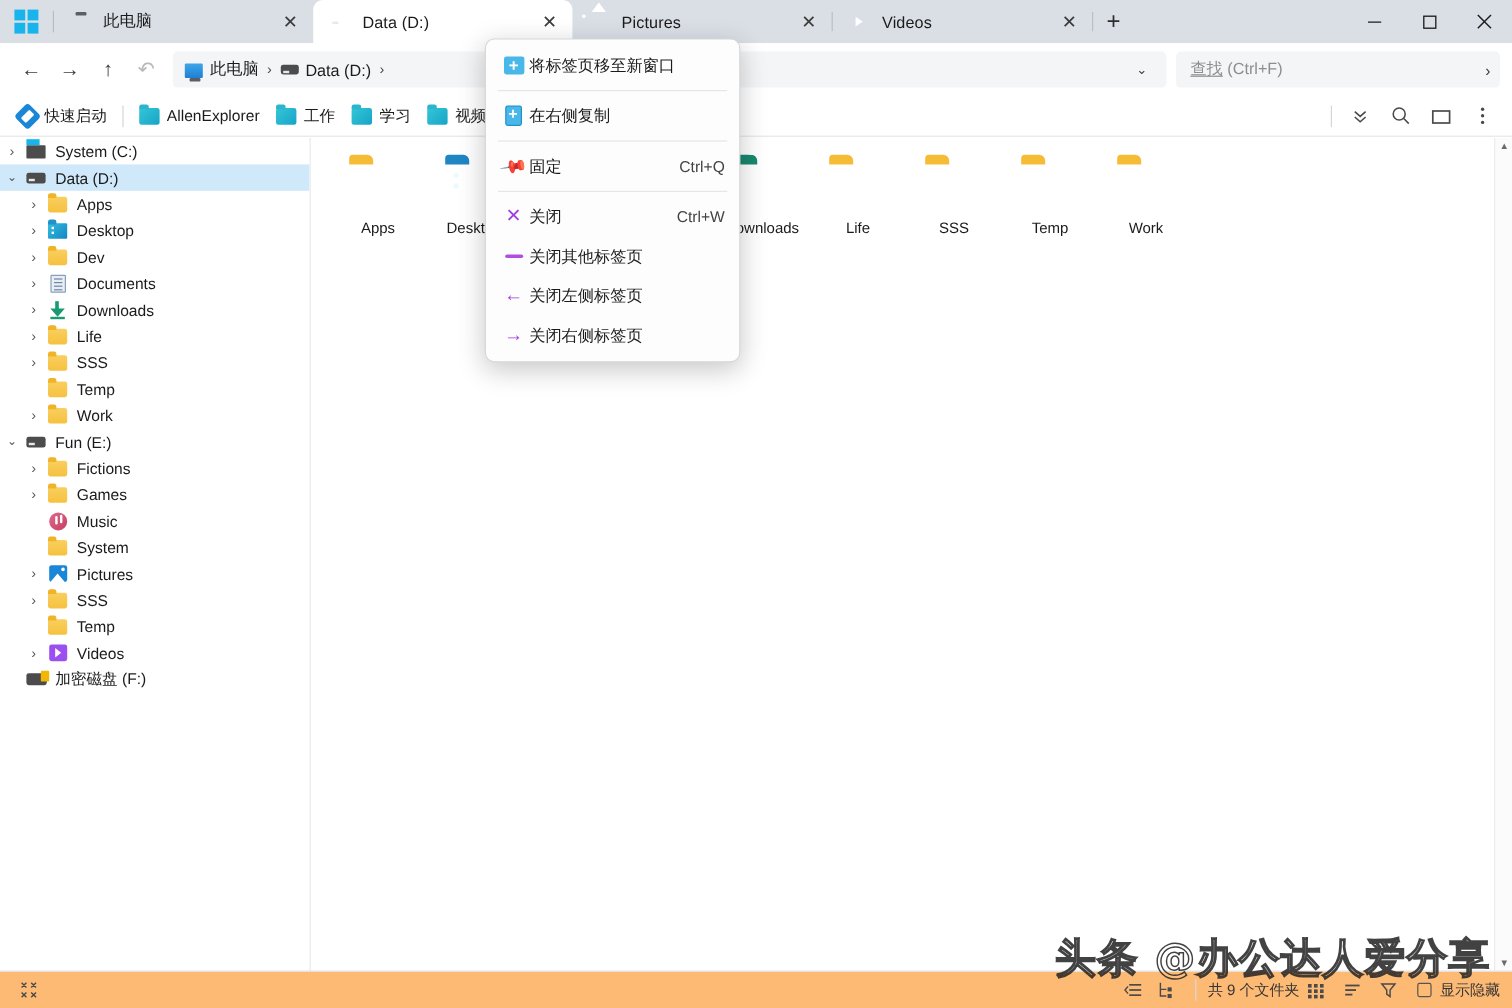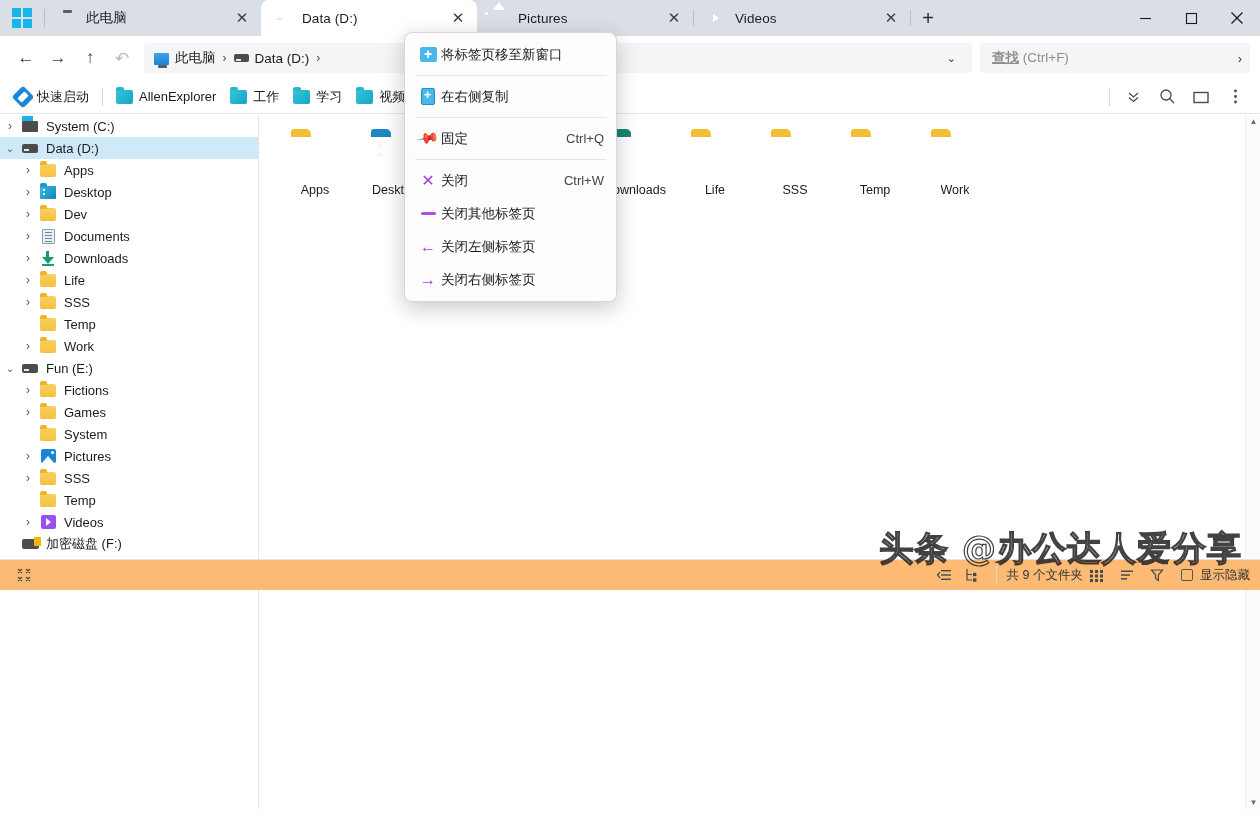--- a/index.html
+++ b/index.html
@@ -3,21 +3,21 @@
 <meta charset="utf-8">
 <style>
   * { box-sizing: border-box; margin: 0; padding: 0; }
   html, body {
     width: 1260px; height: 840px;
     font-family: "Liberation Sans", "DejaVu Sans", sans-serif;
     background: #ffffff;
     overflow: hidden;
     -webkit-font-smoothing: antialiased;
   }
-  #app { position: relative; width: 1260px; height: 590px; background:#fff; }
+  #app { position: relative; width: 1260px; height: 840px; background:#fff; }
 
   
   .tabbar {
     position:absolute; left:0; top:0; width:1260px; height:36px;
     background:#dadfe6;
     display:flex; align-items:flex-end;
   }
   .winlogo {
     width:44px; height:36px; display:flex; align-items:center; justify-content:center;
   }
@@ -73,21 +73,21 @@
   }
   .crumb { display:flex; align-items:center; font-size:13.5px; color:#1b1b1b; white-space:nowrap; }
   .crumb .ci { margin-right:6px; display:flex; align-items:center; }
   .chev { color:#4a4a4a; font-size:12px; margin:0 7px; }
   .crumb-drop { margin-left:auto; padding:0 10px; color:#3b3b3b; font-size:11px; }
   .searchbar {
     width:270px; height:30px; background:#f4f5f7; border-radius:4px; margin-left:8px;
     display:flex; align-items:center; padding:0 8px 0 12px; flex:0 0 270px;
   }
   .searchbar .ph { font-size:13.5px; color:#8e8e8e; }
-  .searchbar .ph u { text-decoration:underline;font-weight:bold; }
+  .searchbar .ph u { text-decoration:underline; }
   .searchbar .go { margin-left:auto; color:#3b3b3b; font-size:13px; }
 
   
   .favbar {
     position:absolute; left:0; top:80px; width:1260px; height:34px; background:#fff;
     display:flex; align-items:center; padding:0 8px; border-bottom:1px solid #e6e6e6;
   }
   .favitem { display:flex; align-items:center; height:26px; padding:0 7px; border-radius:4px; font-size:13px; color:#1b1b1b; white-space:nowrap;}
   .favitem .fi { margin-right:6px; display:flex; }
   .fav-sep { width:1px; height:18px; background:#d6d6d6; margin:0 6px; }
@@ -459,20 +459,27 @@
           <div class="treerow" style="padding-left: 18px;">
             <span class="twisty" style="font-size: 12px;">›</span>
             <span class="tr-ico">
               <span class="folder-y"></span>
             </span>
             <span>Games</span>
           </div>
           <div class="treerow" style="padding-left: 18px;">
             <span class="twisty"></span>
             <span class="tr-ico">
+              <span class="ico-music"></span>
+            </span>
+            <span>Music</span>
+          </div>
+          <div class="treerow" style="padding-left: 18px;">
+            <span class="twisty"></span>
+            <span class="tr-ico">
               <span class="folder-y"></span>
             </span>
             <span>System</span>
           </div>
           <div class="treerow" style="padding-left: 18px;">
             <span class="twisty" style="font-size: 12px;">›</span>
             <span class="tr-ico">
               <span class="ico-picsm"></span>
             </span>
             <span>Pictures</span>

